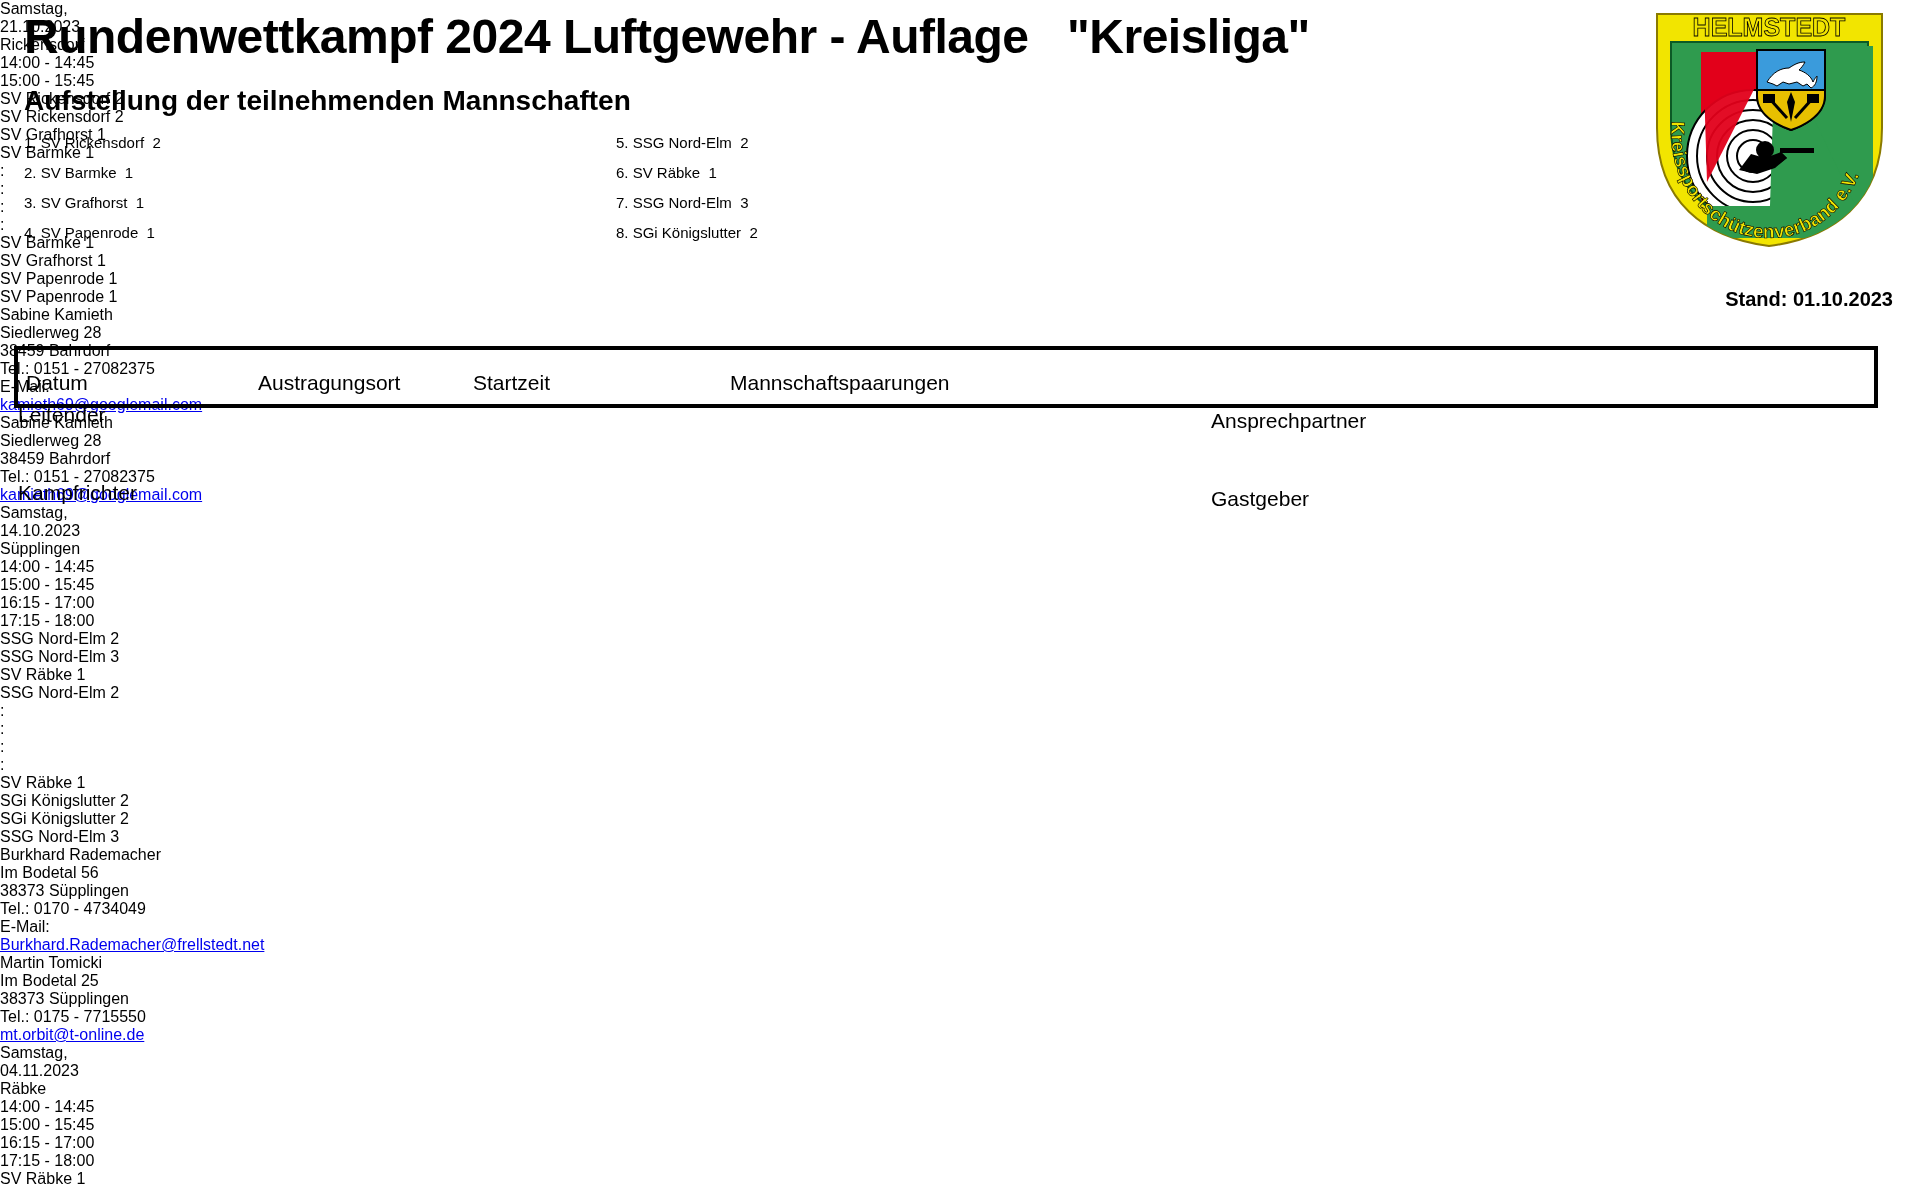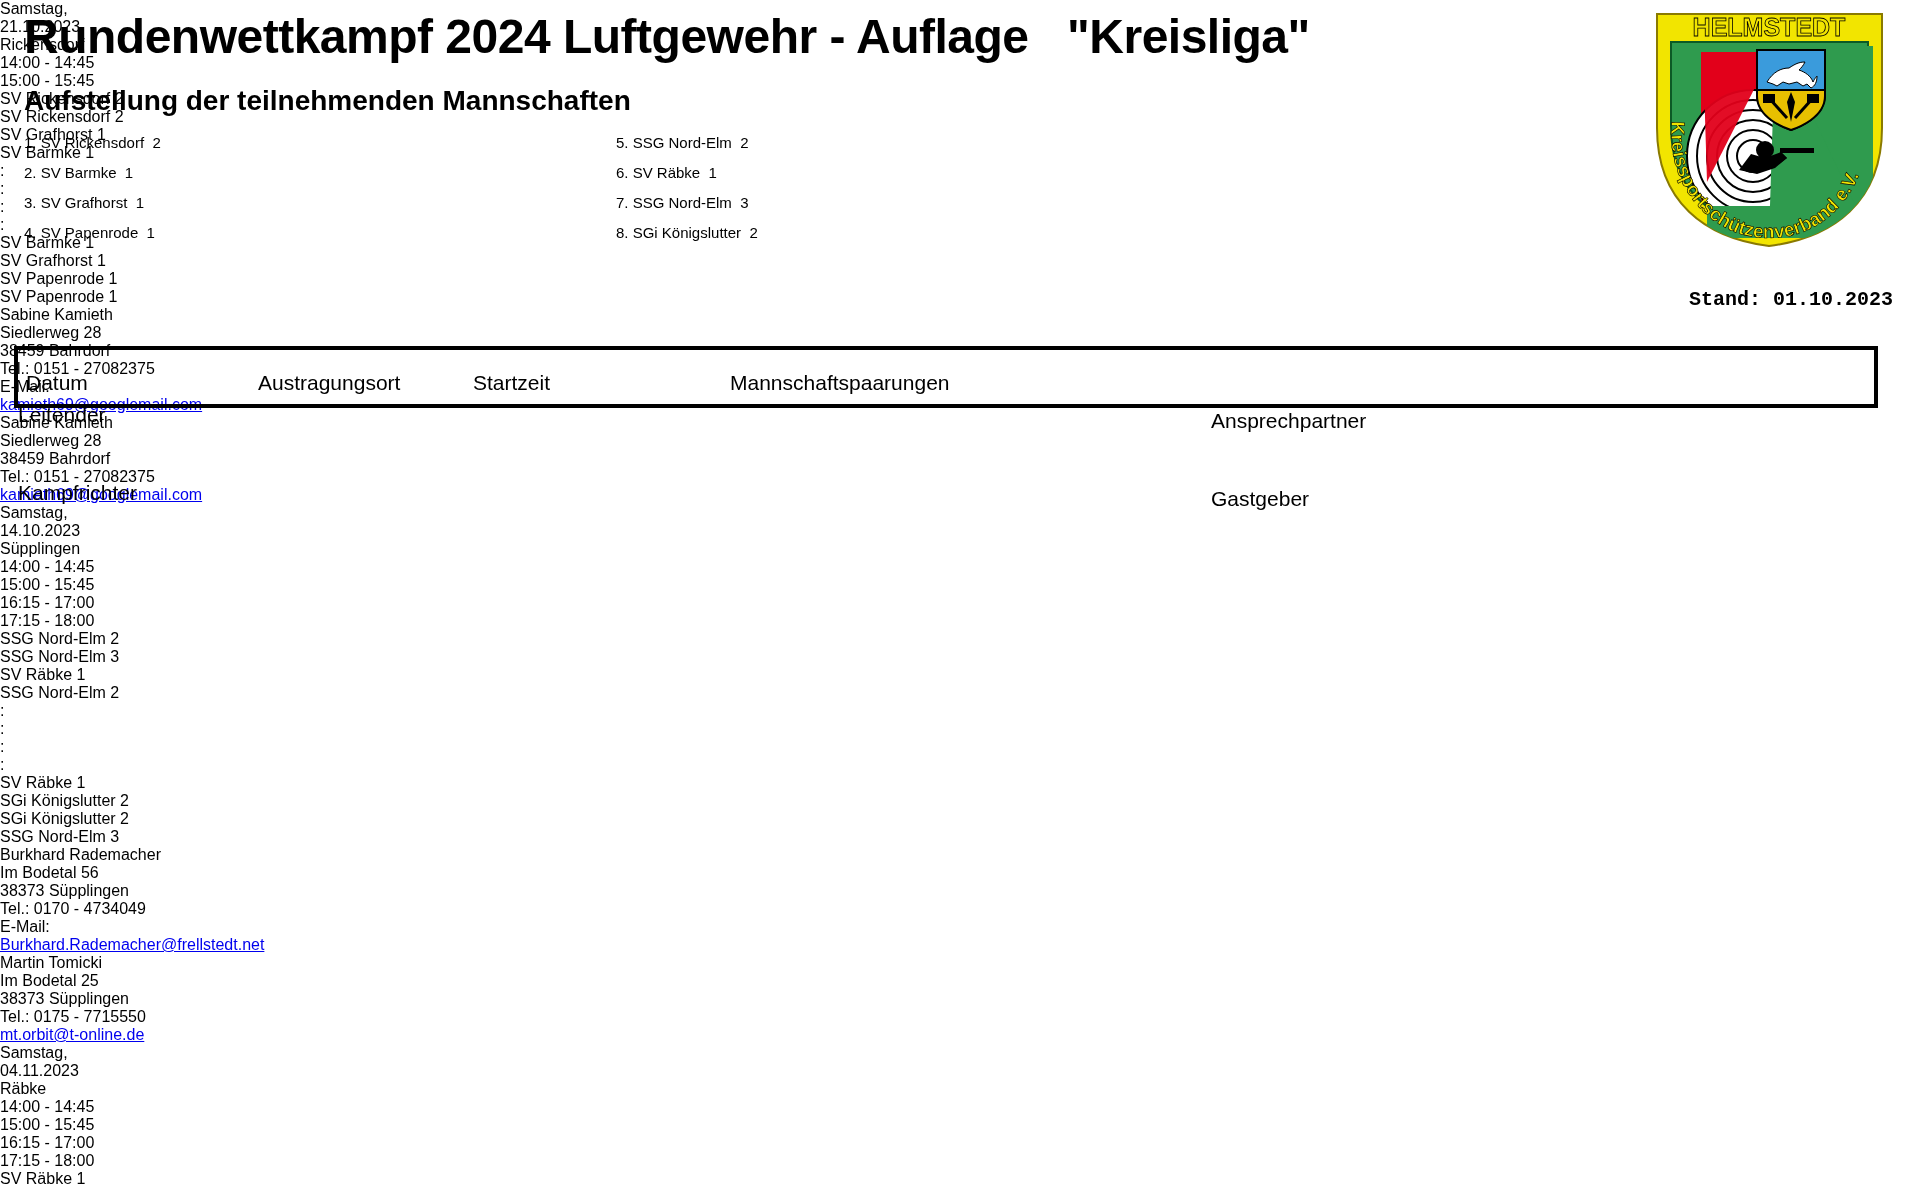--- a/index.html
+++ b/index.html
@@ -79,21 +79,20 @@
     font-weight: bold;
     white-space: pre;
   }
   .stand {
     position: absolute;
     right: 18px;
     top: 288px;
     font-size: 20px;
     font-weight: bold;
     white-space: pre;
-    font-family: Liberation Mono, monospace;
   }
 
   
   .table-head {
     position: absolute;
     left: 14px;
     top: 346px;
     width: 1864px;
     height: 62px;
     border: 4px solid #000000;

